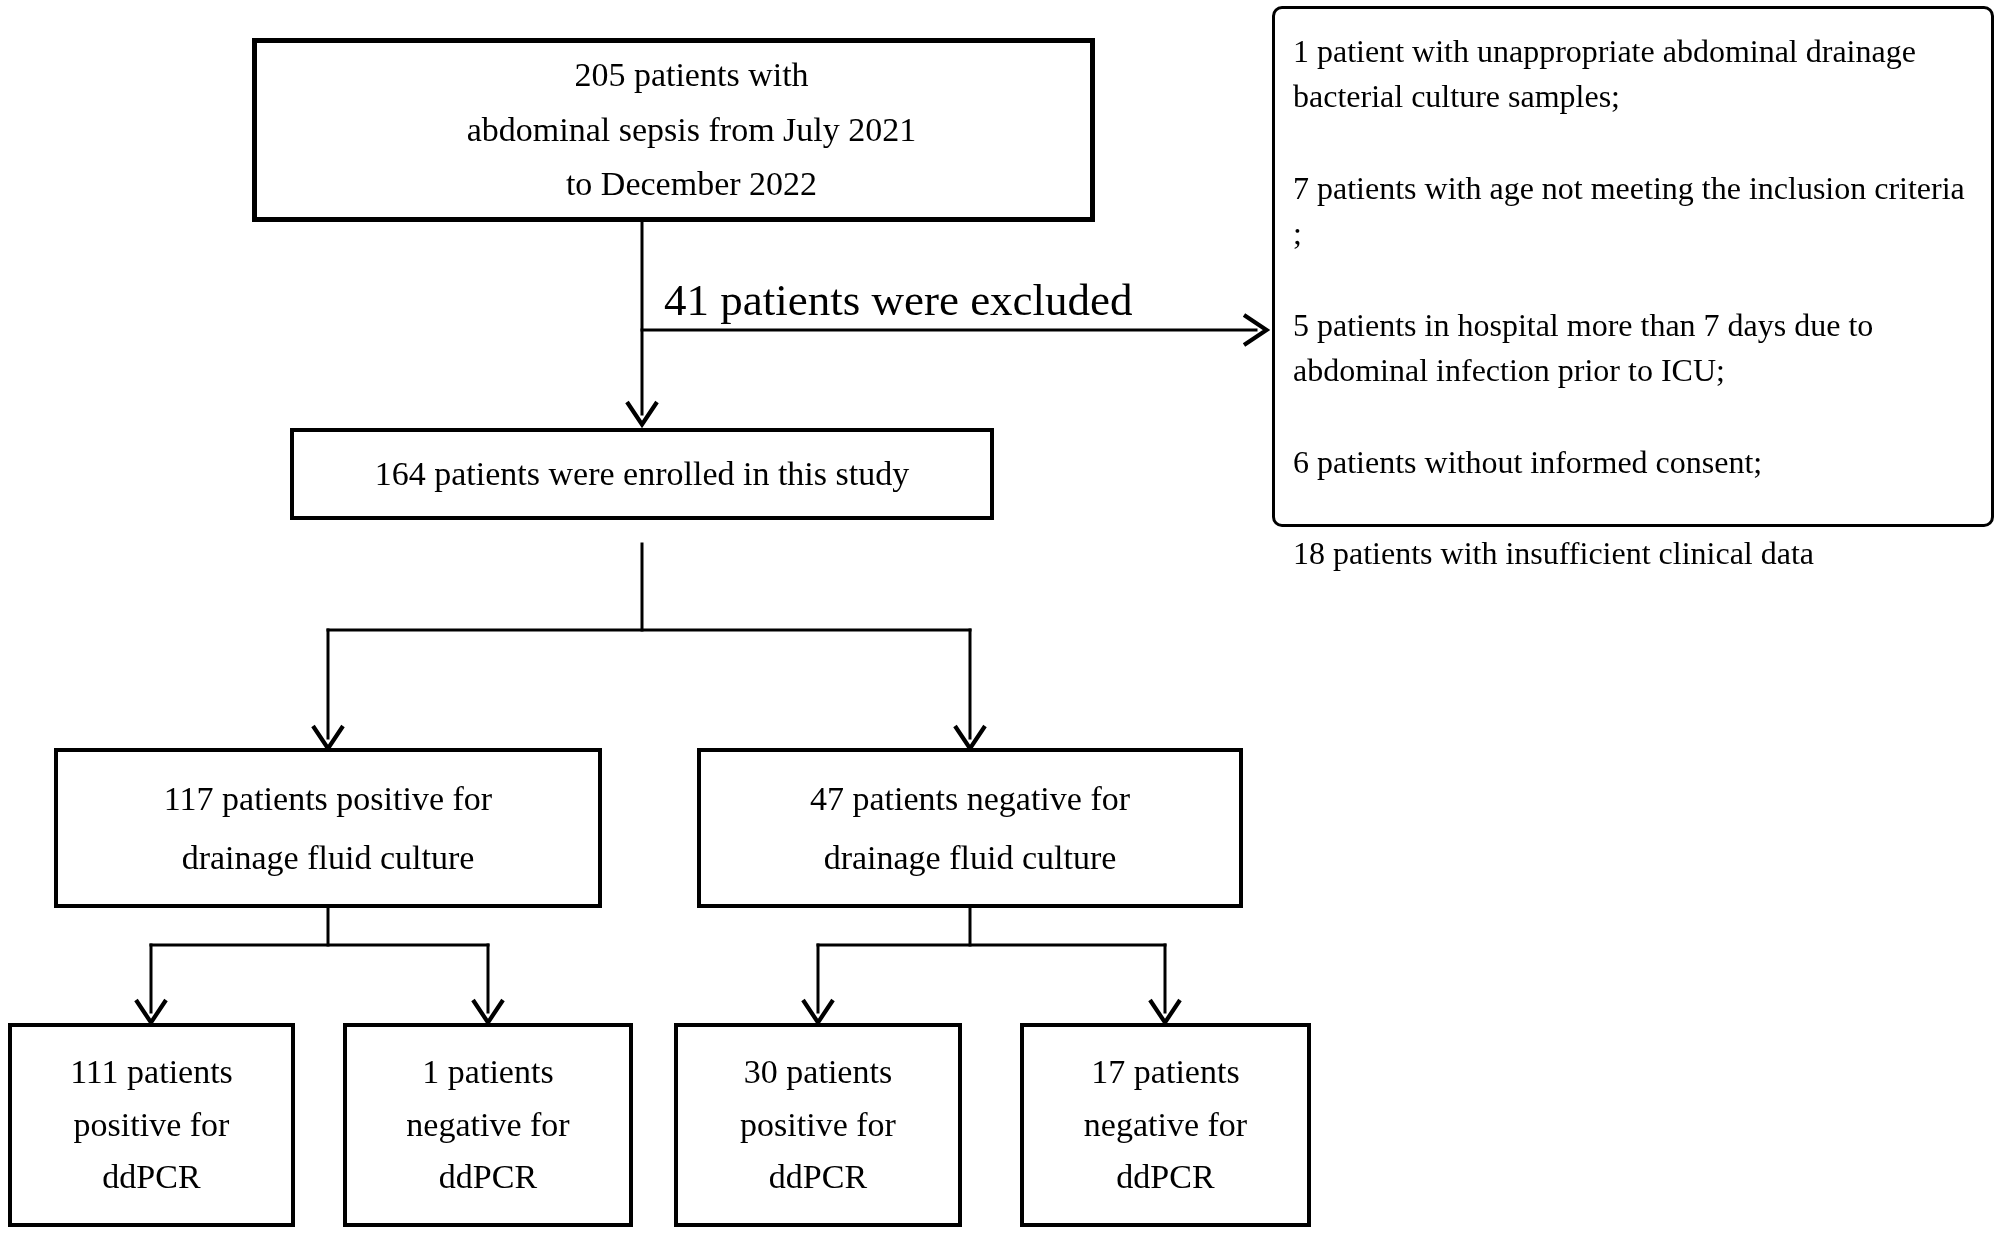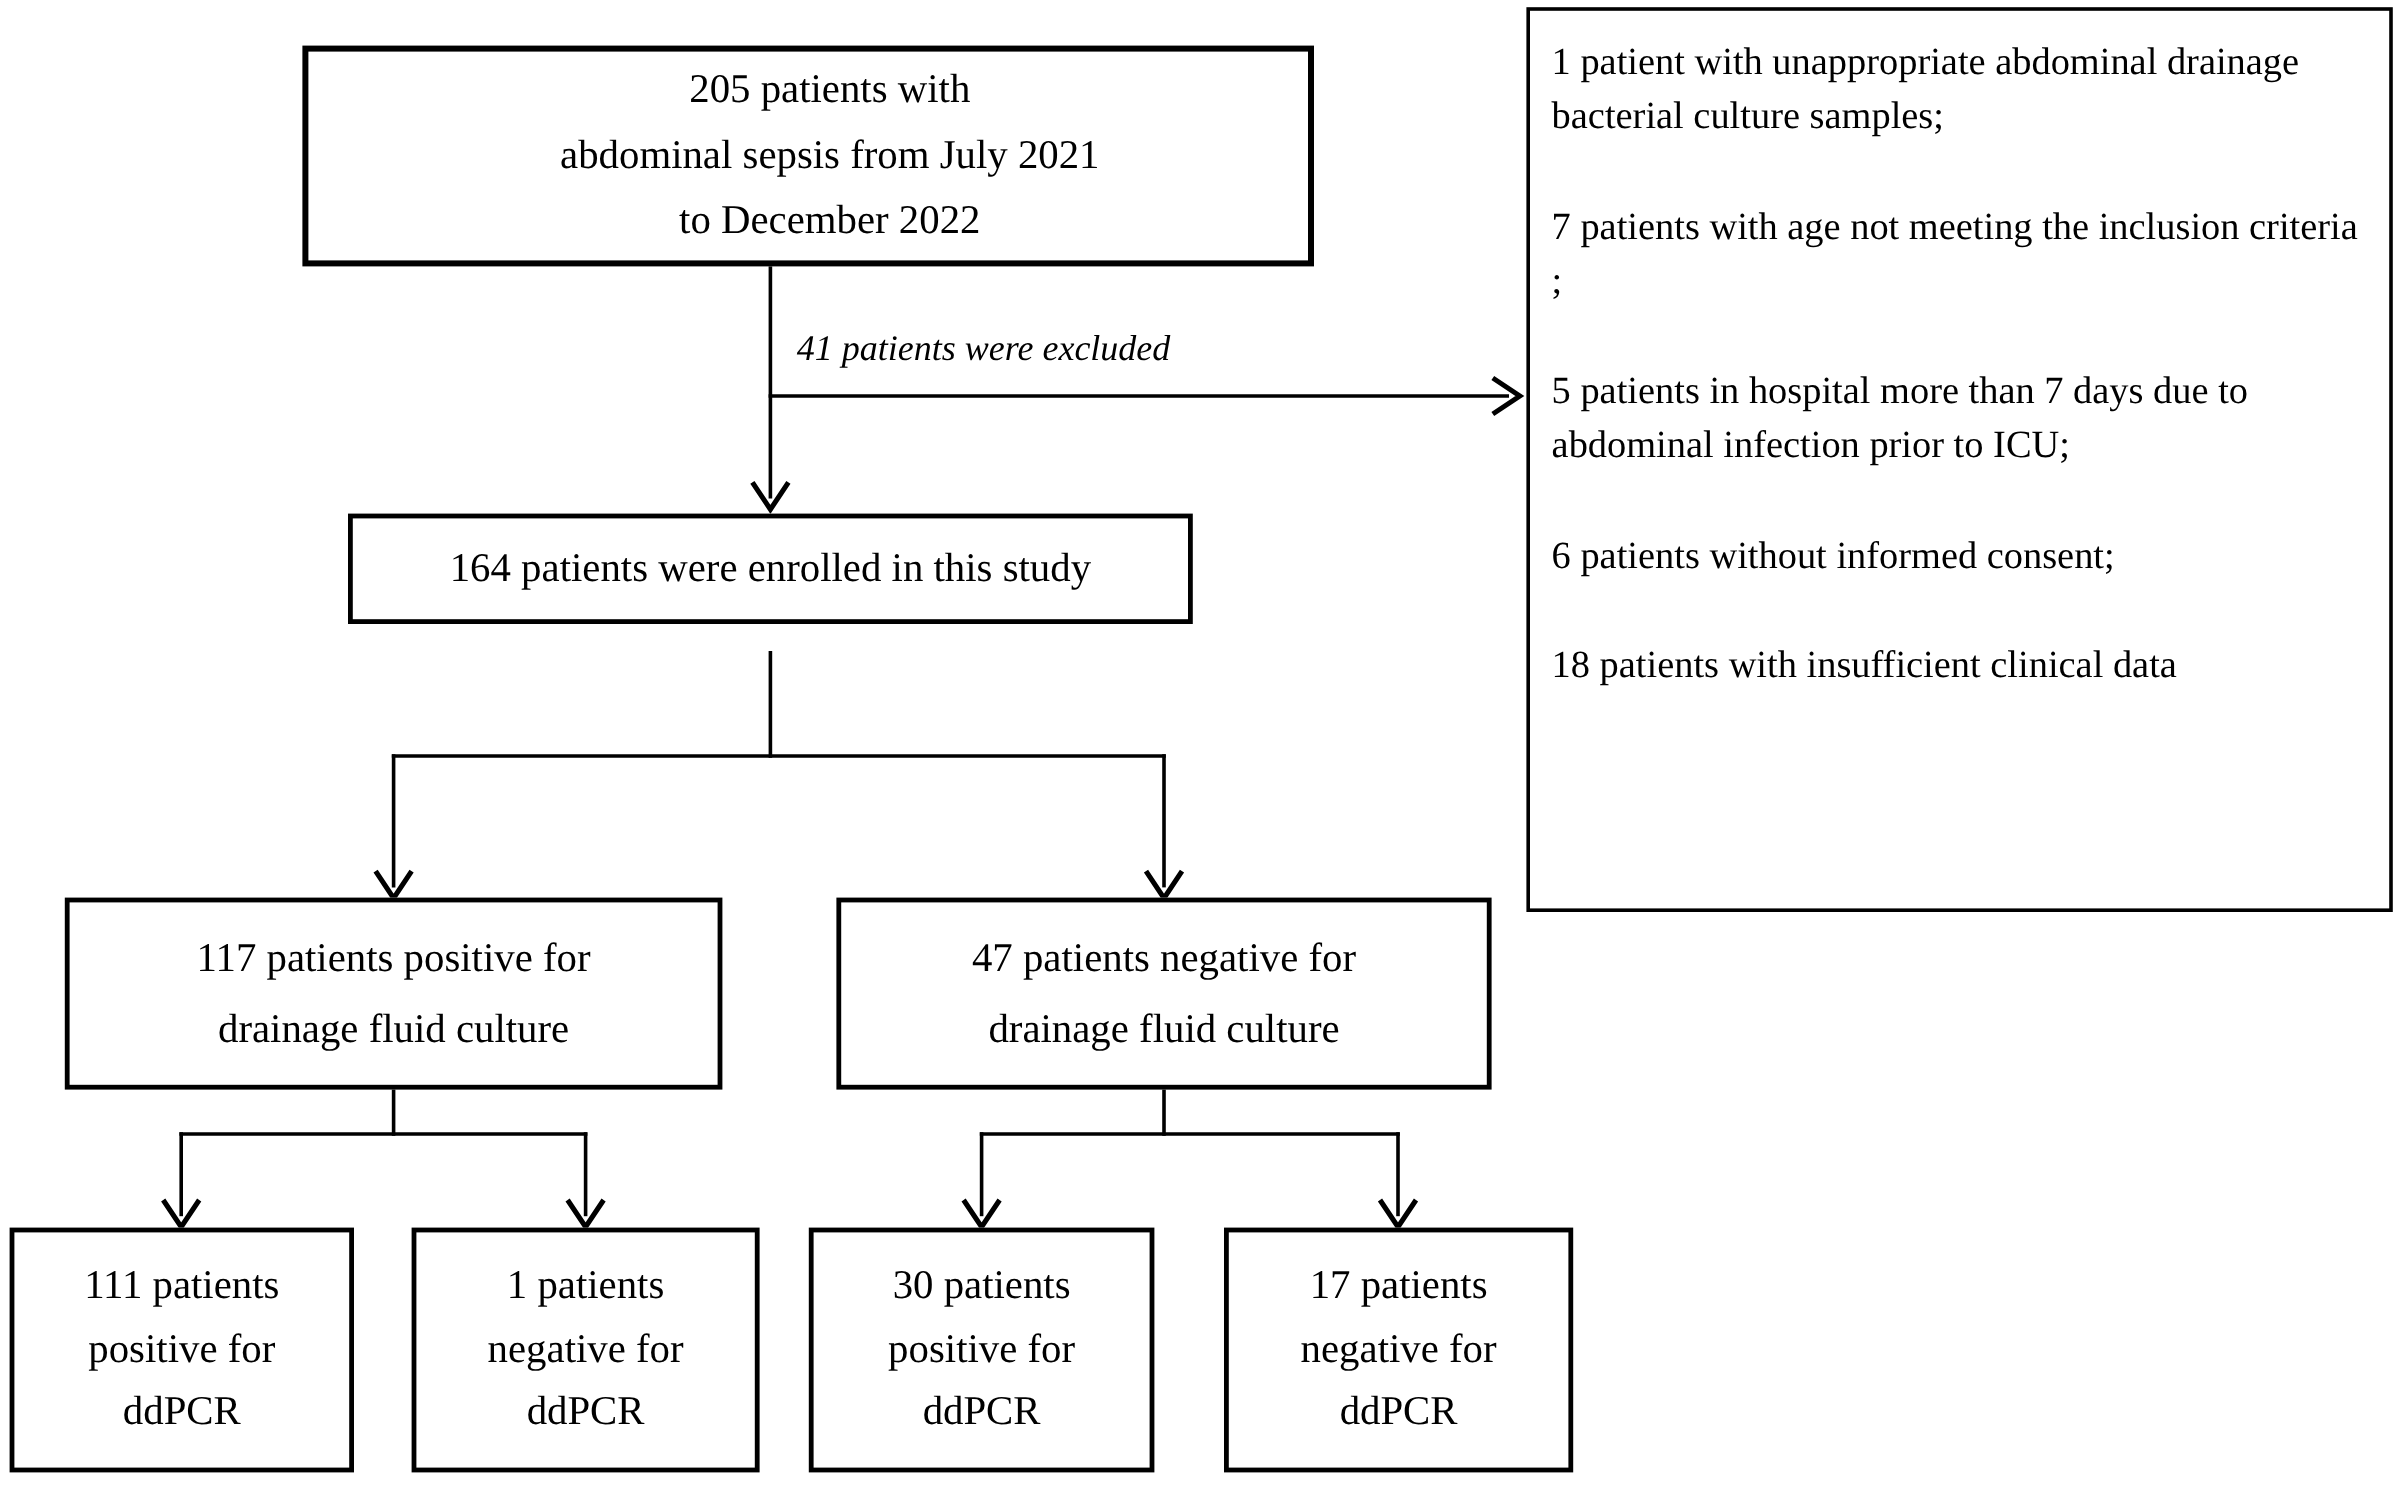--- a/index.html
+++ b/index.html
@@ -45,38 +45,38 @@
   }
   #top-box      { left: 252px;  top: 38px;   width: 843px; height: 184px; border-width: 5px; padding-left: 36px; }
   #enrolled-box { left: 290px;  top: 428px;  width: 704px; height: 92px; }
   #culture-positive-box { left: 54px;  top: 748px; width: 548px; height: 160px; line-height: 1.75; }
   #culture-negative-box { left: 697px; top: 748px; width: 546px; height: 160px; line-height: 1.75; }
   #ddpcr-box-0 { left: 8px;    top: 1023px; width: 287px; height: 204px; line-height: 1.55; }
   #ddpcr-box-1 { left: 343px;  top: 1023px; width: 290px; height: 204px; line-height: 1.55; }
   #ddpcr-box-2 { left: 674px;  top: 1023px; width: 288px; height: 204px; line-height: 1.55; }
   #ddpcr-box-3 { left: 1020px; top: 1023px; width: 291px; height: 204px; line-height: 1.55; }
   #exclusion-box {
-    left: 1272px; top: 6px; width: 722px; height: 754px;
+    left: 1272px; top: 6px; width: 722px; height: 521px;
     border-width: 3px;
     align-items: flex-start;
     justify-content: flex-start;
     text-align: left;
     padding: 20px 14px 10px 18px;
     font-size: 32px;
     line-height: 1.42;
+    border-radius: 10px;
   }
   #exclusion-box p { margin: 0 0 46px 0; }
   #exclusion-box p:last-child { margin-bottom: 0; }
   .float-label {
     position: absolute;
     left: 664px;
     top: 274px;
-    font-size: 30px;
+    font-size: 45px;
     white-space: nowrap;
-    font-style: italic;
   }
 </style>
 </head>
 <body>
 
 <div class="canvas">
 
   <svg class="conn-svg" viewBox="0 0 2001 1240" xmlns="http://www.w3.org/2000/svg">
     <defs>
       <marker id="arrowV" viewBox="0 0 10 12" refX="5" refY="6" markerWidth="10" markerHeight="12" orient="auto" markerUnits="strokeWidth">

